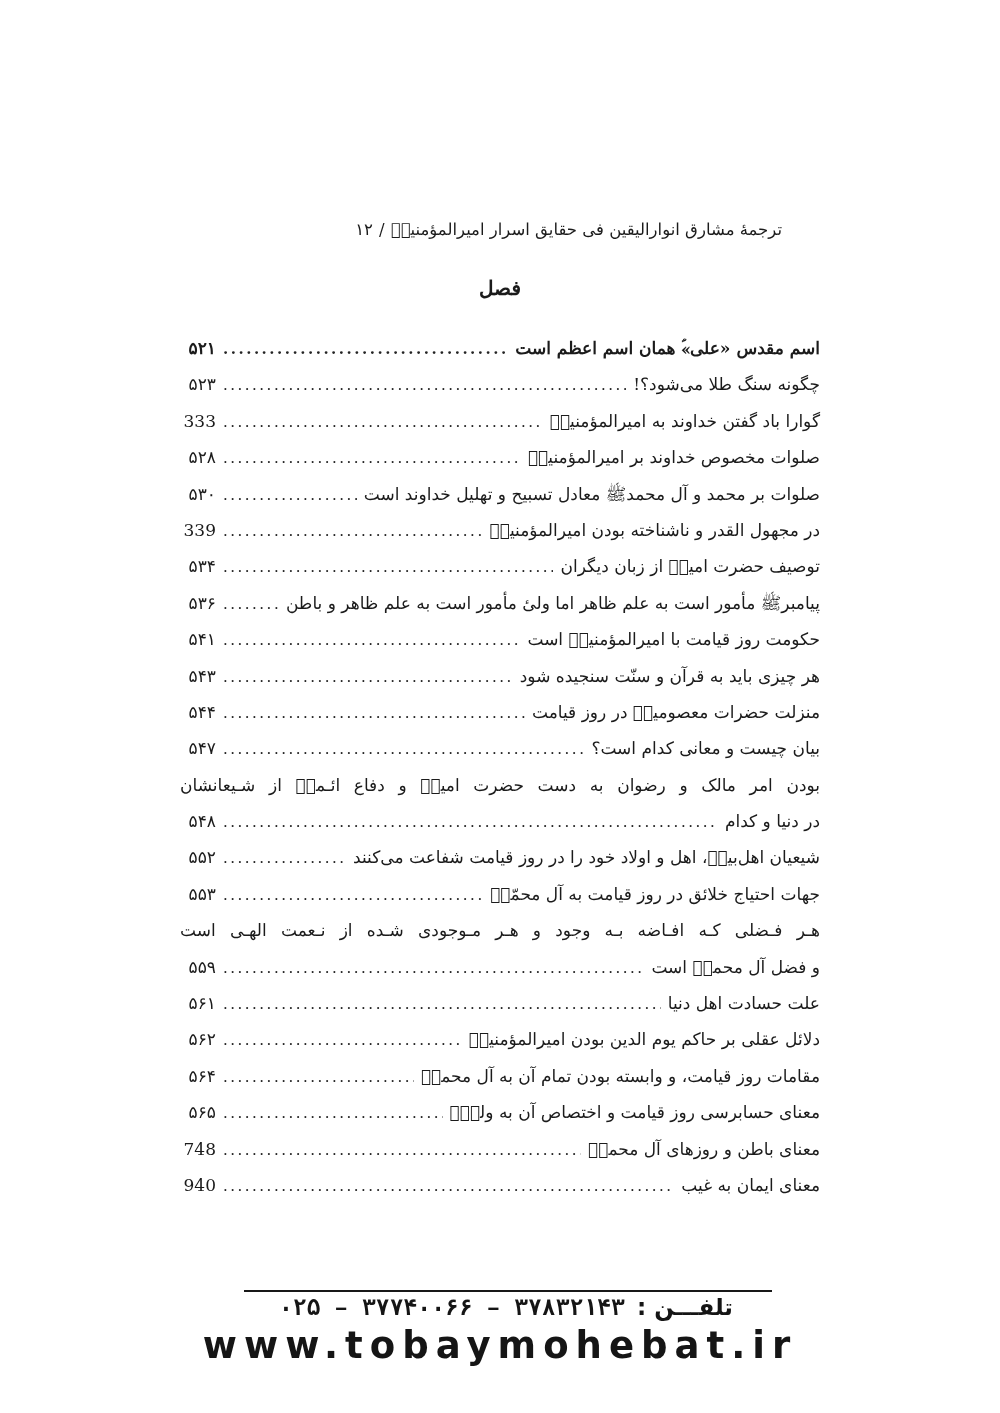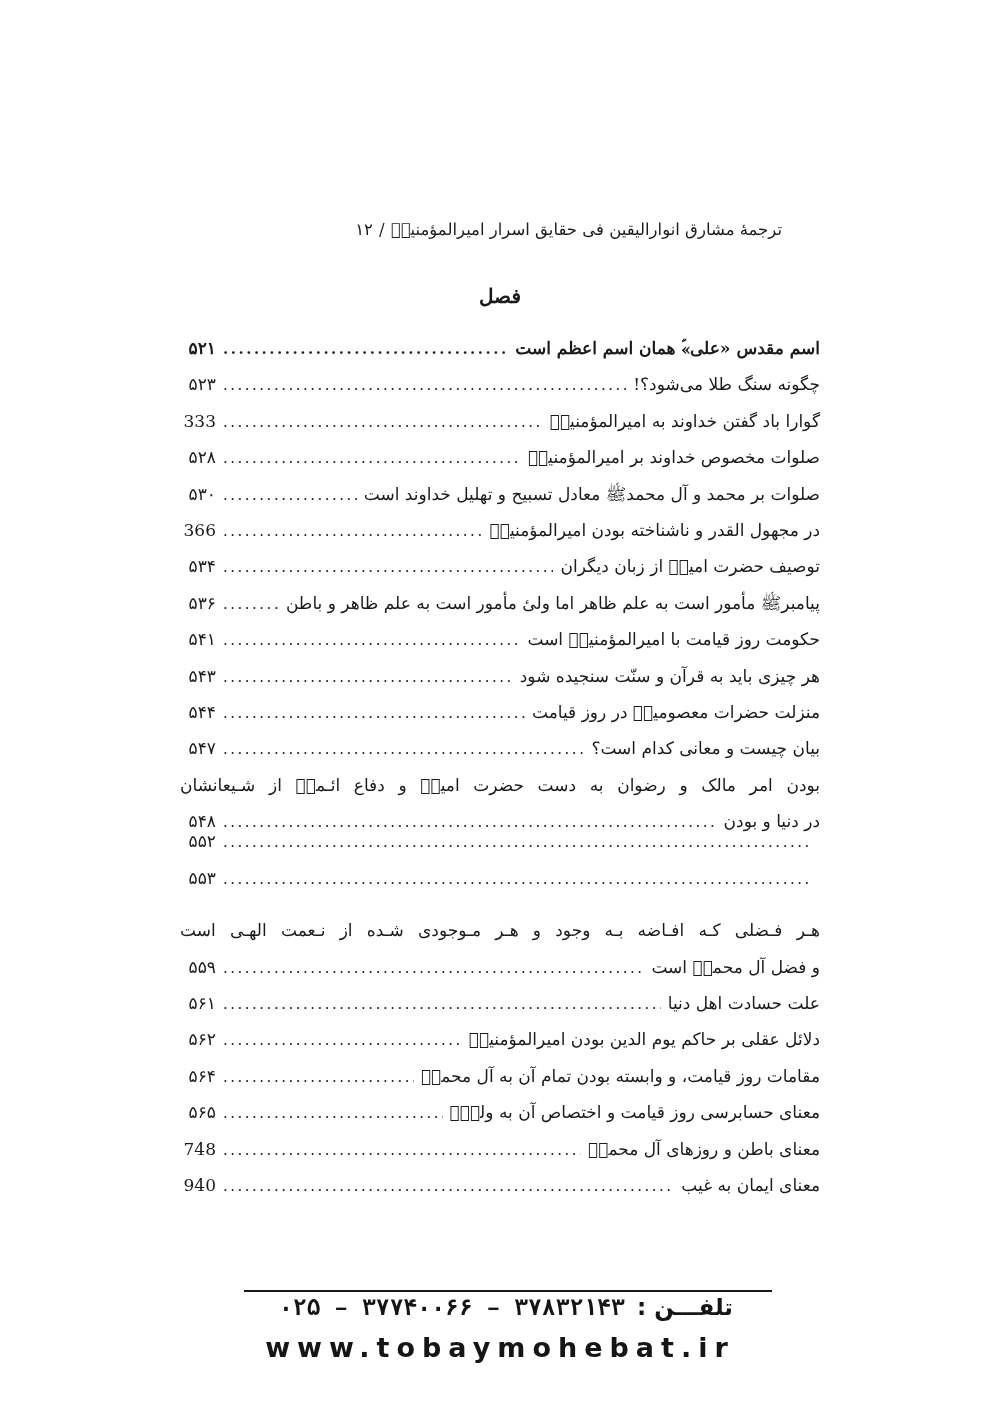--- a/index.html
+++ b/index.html
@@ -21,21 +21,21 @@
     padding-right:38px;
     font-size:16.5px;
     letter-spacing:.2px;
     white-space:nowrap;
   }
   .running-head .sep { margin:0 6px; }
 
   
   .section-heading {
     position:absolute; top:276px; left:0; right:0;
-    margin:8px; text-align:center;
+    margin:0; text-align:center;
     font-size:20px; font-weight:bold;
   }
 
   
   .toc {
     position:absolute; top:314px; right:180px; left:180px;
     direction:rtl;
   }
   .toc-row {
     display:flex; align-items:baseline;
@@ -80,23 +80,23 @@
   .phone {
     margin-top:2px;
     direction:rtl;
     display:flex; justify-content:center; align-items:baseline;
     gap:12px;
     font-size:23px; font-weight:bold;
     position:relative; left:6px;
   }
   .phone-numbers { letter-spacing:3px;font-family:Liberation Mono, monospace; }
   .website {
-    margin-top:10px;
+    margin-top:2px;
     direction:ltr;
-    font-size:27px; font-weight:bold;
+    font-size:37px; font-weight:bold;
     letter-spacing:7px;
   }
 </style>
 </head>
 <body>
 
 <div class="page">
 
   <div class="running-head">
     <span><span>ترجمهٔ مشارق انوارالیقین فی حقایق اسرار امیرالمؤمنین</span><span>ؑ</span></span>
@@ -128,21 +128,21 @@
     <span class="toc-page">۵۲۸</span>
   </div>
       <div class="toc-row">
     <span class="toc-text">صلوات بر محمد و آل محمدﷺ معادل تسبیح و تهلیل خداوند است</span>
     <span class="toc-dots">........................................................................................................................................................</span>
     <span class="toc-page">۵۳۰</span>
   </div>
       <div class="toc-row">
     <span class="toc-text">در مجهول القدر و ناشناخته بودن امیرالمؤمنینؑ</span>
     <span class="toc-dots">........................................................................................................................................................</span>
-    <span class="toc-page">366</span>
+    <span class="toc-page">339</span>
   </div>
       <div class="toc-row">
     <span class="toc-text">توصیف حضرت امیرؑ از زبان دیگران</span>
     <span class="toc-dots">........................................................................................................................................................</span>
     <span class="toc-page">۵۳۴</span>
   </div>
       <div class="toc-row">
     <span class="toc-text">پیامبرﷺ مأمور است به علم ظاهر اما ولیٔ مأمور است به علم ظاهر و باطن</span>
     <span class="toc-dots">........................................................................................................................................................</span>
     <span class="toc-page">۵۳۶</span>
@@ -165,29 +165,31 @@
       <div class="toc-row">
     <span class="toc-text">بیان چیست و معانی کدام است؟</span>
     <span class="toc-dots">........................................................................................................................................................</span>
     <span class="toc-page">۵۴۷</span>
   </div>
       <div class="toc-row wrap-line">
     <span class="toc-text">بودن امر مالک و رضوان به دست حضرت امیرؑ و دفاع ائـمهؑ از شـیعانشان</span>
 
   </div>
       <div class="toc-row">
-    <span class="toc-text">در دنیا و بودن</span>
+    <span class="toc-text">در دنیا و کدام</span>
     <span class="toc-dots">........................................................................................................................................................</span>
     <span class="toc-page">۵۴۸</span>
   </div>
       <div class="toc-row">
+    <span class="toc-text">شیعیان اهل‌بیتؑ، اهل و اولاد خود را در روز قیامت شفاعت می‌کنند</span>
     <span class="toc-dots">........................................................................................................................................................</span>
     <span class="toc-page">۵۵۲</span>
   </div>
       <div class="toc-row">
+    <span class="toc-text">جهات احتیاج خلائق در روز قیامت به آل محمّدؑ</span>
     <span class="toc-dots">........................................................................................................................................................</span>
     <span class="toc-page">۵۵۳</span>
   </div>
       <div class="toc-row wrap-line">
     <span class="toc-text">هـر فـضلی کـه افـاضه بـه وجود و هـر مـوجودی شـده از نـعمت الهـی است</span>
 
   </div>
       <div class="toc-row">
     <span class="toc-text">و فضل آل محمدؑ است</span>
     <span class="toc-dots">........................................................................................................................................................</span>

